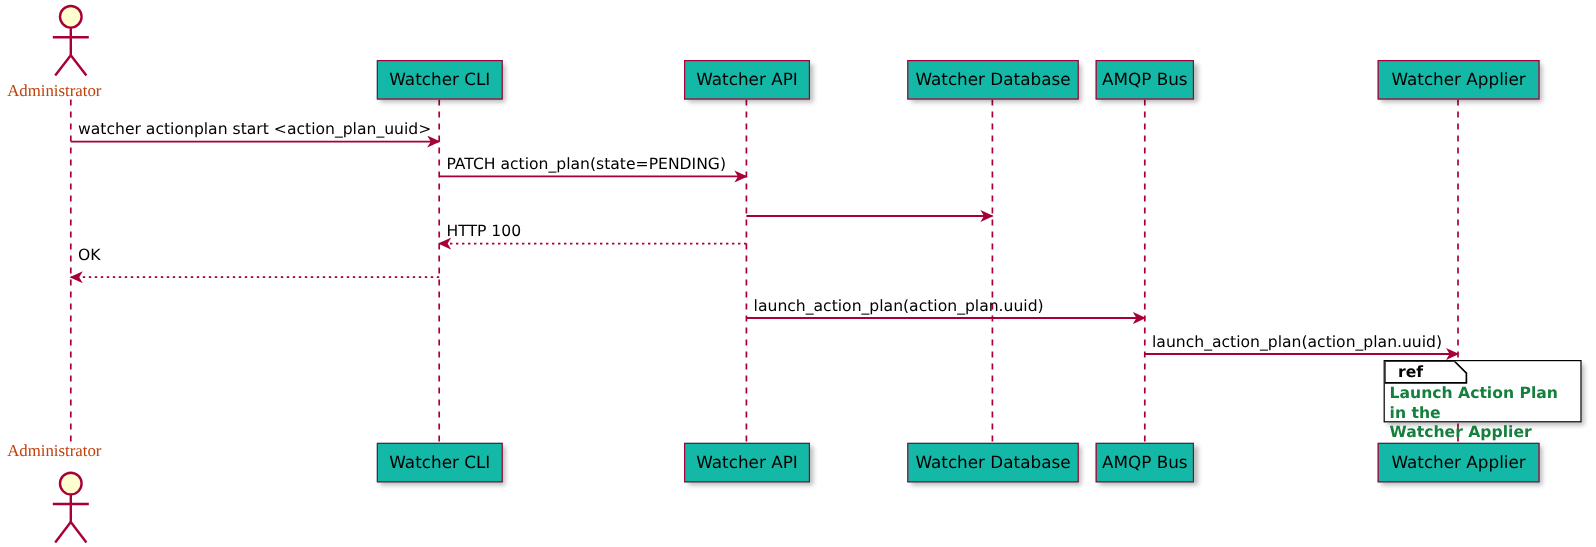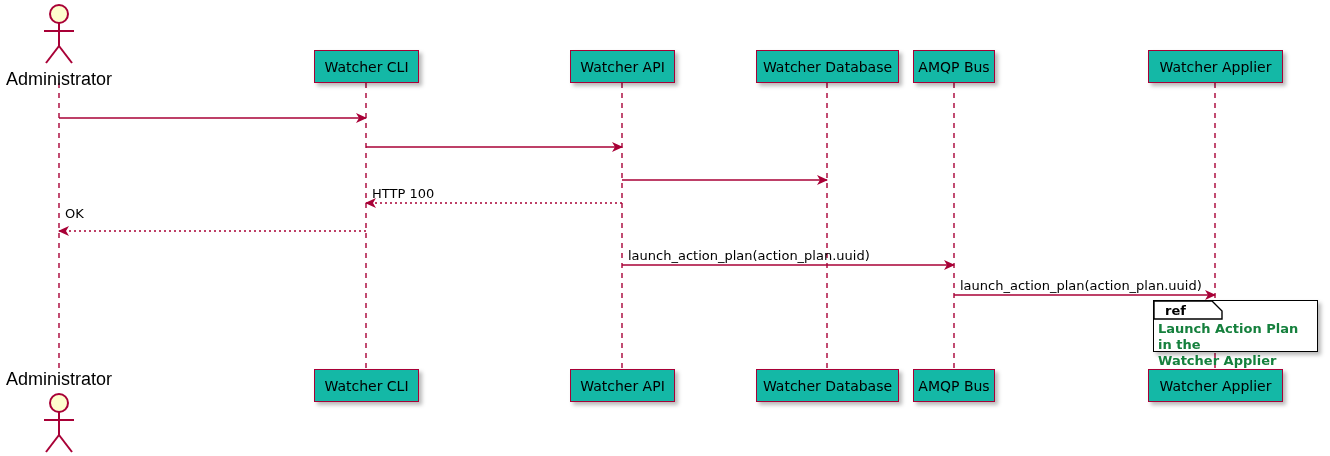--- a/index.html
+++ b/index.html
@@ -37,23 +37,23 @@
     display: flex;
     align-items: center;
     justify-content: center;
     font-family: "DejaVu Sans", sans-serif;
     font-size: 14px;
     color: #000000;
     white-space: nowrap;
   }
   .actor-label {
     position: absolute;
-    font-family: Liberation Sans, sans-serif;
-    font-size: 18px;
-    color: #000000;
+    font-family: Liberation Serif, serif;
+    font-size: 14px;
+    color: #c2410c;
     white-space: nowrap;
   }
   .ref-box {
     position: absolute;
     background: #FFFFFF;
     border: 1.5px solid #000000;
     box-sizing: border-box;
     box-shadow: 3px 3px 4px rgba(0,0,0,0.28);
   }
   .ref-body {
@@ -112,20 +112,22 @@
     <div class="participant-box" style="left: 314px; top: 50px; width: 105px; height: 33px;">Watcher CLI</div>
     <div class="participant-box" style="left: 314px; top: 369px; width: 105px; height: 33px;">Watcher CLI</div>
     <div class="participant-box" style="left: 570px; top: 50px; width: 105px; height: 33px;">Watcher API</div>
     <div class="participant-box" style="left: 570px; top: 369px; width: 105px; height: 33px;">Watcher API</div>
     <div class="participant-box" style="left: 756px; top: 50px; width: 143px; height: 33px;">Watcher Database</div>
     <div class="participant-box" style="left: 756px; top: 369px; width: 143px; height: 33px;">Watcher Database</div>
     <div class="participant-box" style="left: 913px; top: 50px; width: 82px; height: 33px;">AMQP Bus</div>
     <div class="participant-box" style="left: 913px; top: 369px; width: 82px; height: 33px;">AMQP Bus</div>
     <div class="participant-box" style="left: 1148px; top: 50px; width: 135px; height: 33px;">Watcher Applier</div>
     <div class="participant-box" style="left: 1148px; top: 369px; width: 135px; height: 33px;">Watcher Applier</div>
+    <div class="msg-label" style="left: 65px; top: 101px;">watcher actionplan start &lt;action_plan_uuid&gt;</div>
+    <div class="msg-label" style="left: 372px; top: 130px;">PATCH action_plan(state=PENDING)</div>
     <div class="msg-label" style="left: 372px; top: 186px;">HTTP 100</div>
     <div class="msg-label" style="left: 65px; top: 206px;">OK</div>
     <div class="msg-label" style="left: 628px; top: 248px;">launch_action_plan(action_plan.uuid)</div>
     <div class="msg-label" style="left: 960px; top: 278px;">launch_action_plan(action_plan.uuid)</div>
     <div class="ref-box" style="left: 1153px; top: 300px; width: 165px; height: 52px;"></div>
     <svg width="72" height="20" style="position: absolute; left: 1154px; top: 301px;">
       <path d="M 0 0 L 58 0 L 68 10 L 68 18 L 0 18 Z" fill="#FFFFFF" stroke="#000000" stroke-width="1.4"></path>
     </svg>
     <div style="position: absolute; left: 1165px; top: 303px; font-family: &quot;DejaVu Sans&quot;, sans-serif; font-weight: bold; font-size: 13px; color: rgb(0, 0, 0);">ref</div>
     <div class="ref-body" style="left: 1158px; top: 321px; width: 157px;">Launch Action Plan in the

